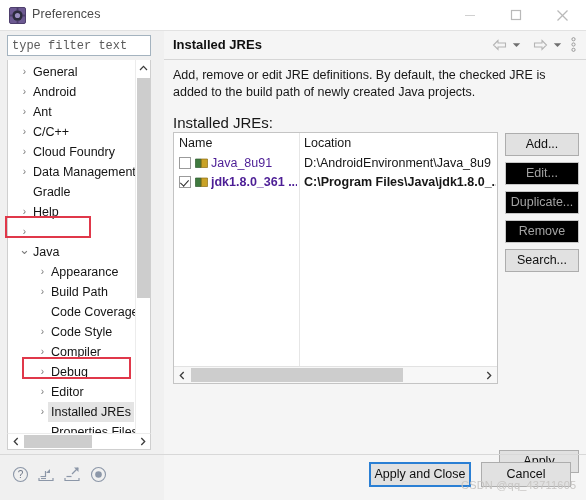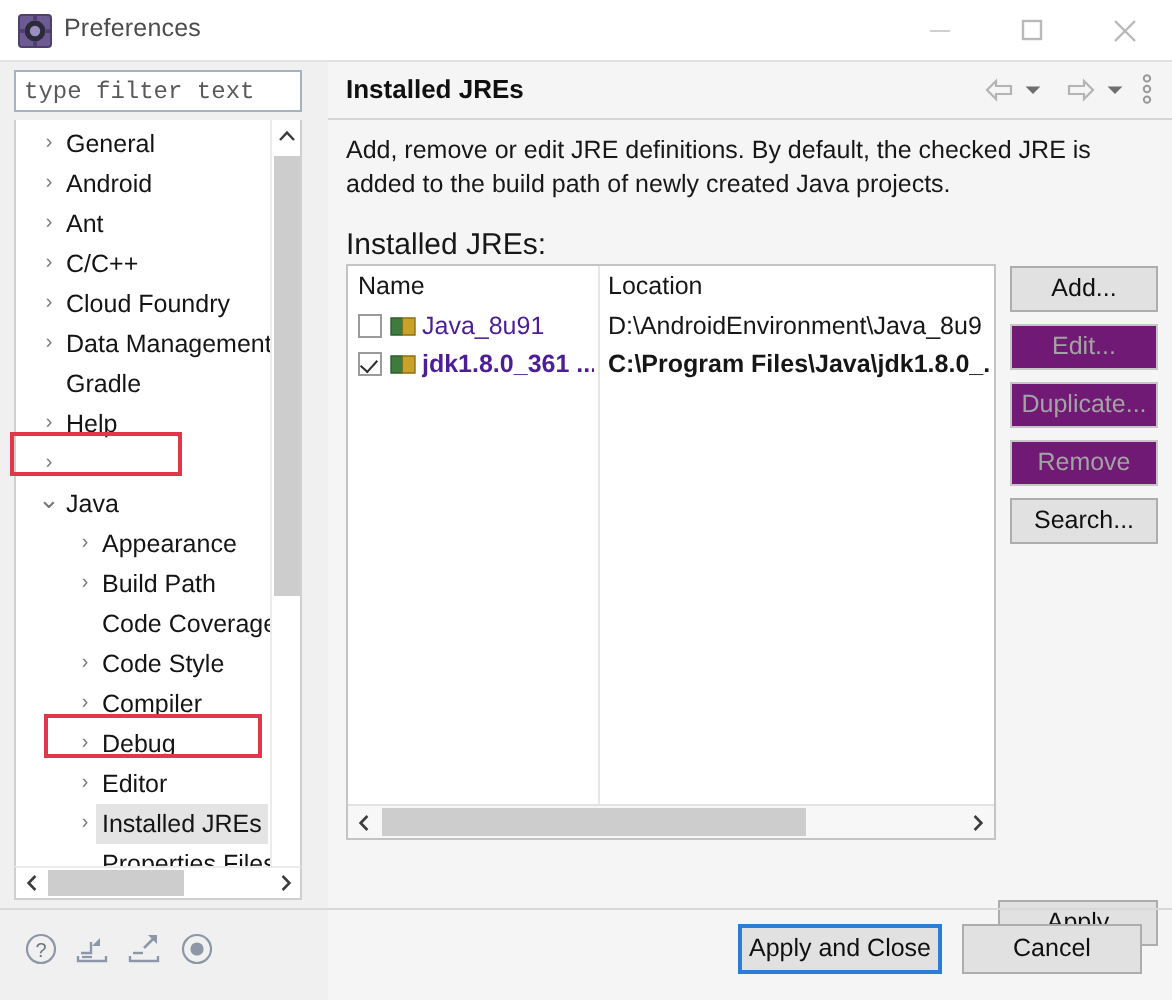--- a/index.html
+++ b/index.html
@@ -242,21 +242,21 @@
     position: absolute;
     left: 9px; top: 83px;
     font-size: 15px;
     color: #171717;
   }
 
   
   .table-box {
     position: absolute;
     left: 9px; top: 101px;
-    width: 325px; height: 288px;
+    width: 325px; height: 252px;
     background: #ffffff;
     border: 1px solid #c4c4c4;
     box-sizing: border-box;
     overflow: hidden;
   }
   .thead {
     position: absolute;
     left: 0; top: 0;
     width: 100%; height: 20px;
     background: #ffffff;
@@ -358,21 +358,21 @@
     box-sizing: border-box;
     border: 1px solid #adadad;
     background: #e1e1e1;
     font-family: "Liberation Sans", sans-serif;
     font-size: 12.5px;
     color: #101010;
     text-align: center;
     padding: 0;
     cursor: default;
   }
-  .btn.disabled { color: #a3a3a3; border-color: #c6c6c6; background: #701a75; }
+  .btn.disabled { color: #a3a3a3; border-color: #c6c6c6; background: #000000; }
   .side-btn {
     position: absolute;
     left: 341px;
     width: 74px; height: 23px;
     line-height: 21px;
   }
   .sb0 { top: 102px; }
   .sb1 { top: 131px; }
   .sb2 { top: 160px; }
   .sb3 { top: 189px; }
@@ -696,13 +696,14 @@
     <button class="btn side-btn sb2 disabled">Duplicate...</button>
     <button class="btn side-btn sb4">Search...</button>
 
     <button class="btn apply-btn">Apply</button>
   </div>
 
   <div class="footer-rule"></div>
   <button class="btn footer-btn btn-apply-close">Apply and Close</button>
   <button class="btn footer-btn btn-cancel">Cancel</button>
 
+  <div class="watermark">CSDN @qq_43711605</div>
 </div>
 
 </body></html>

